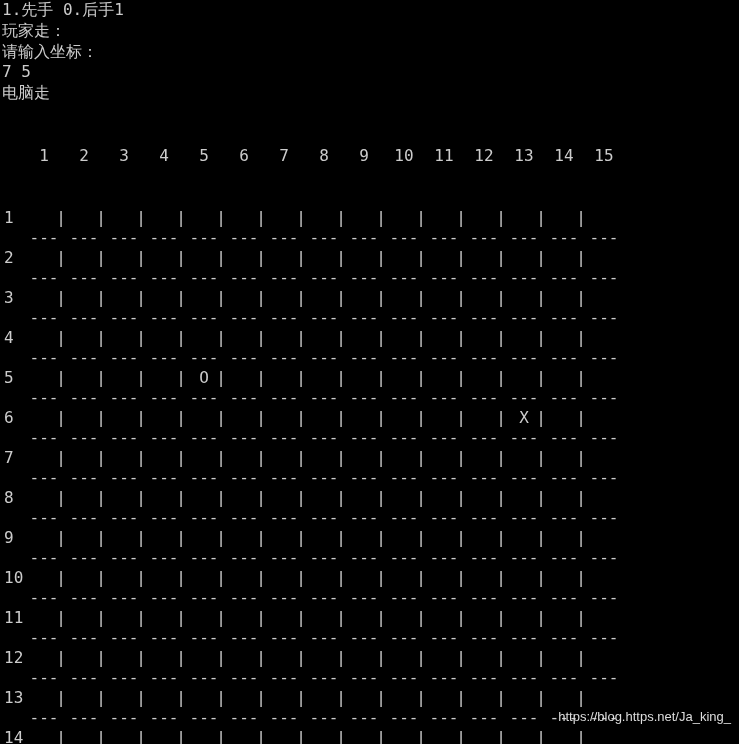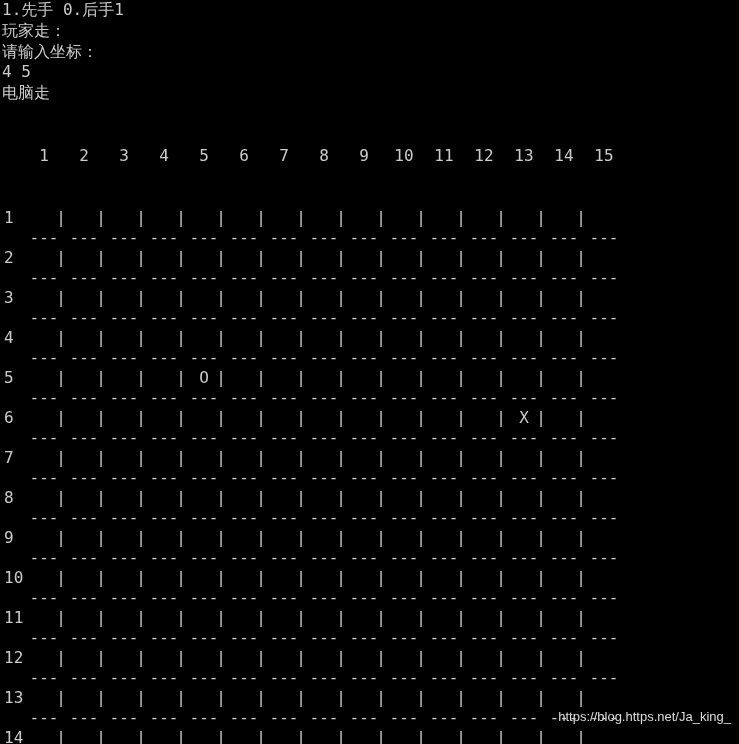--- a/index.html
+++ b/index.html
@@ -69,21 +69,21 @@
       font-size: 13px;
       font-family: Arial, sans-serif;
     }
   </style>
 </head>
 <body>
 
 <div class="prompt-line">1.先手 0.后手1</div>
 <div class="prompt-line">玩家走：</div>
 <div class="prompt-line">请输入坐标：</div>
-<div class="prompt-line">4 5</div>
+<div class="prompt-line">7 5</div>
 <div class="prompt-line">电脑走</div>
 
 <div class="board-container">
   <div class="header-row" id="column-headers"><div class="header-cell">1</div><div class="header-cell">2</div><div class="header-cell">3</div><div class="header-cell">4</div><div class="header-cell">5</div><div class="header-cell">6</div><div class="header-cell">7</div><div class="header-cell">8</div><div class="header-cell">9</div><div class="header-cell">10</div><div class="header-cell">11</div><div class="header-cell">12</div><div class="header-cell">13</div><div class="header-cell">14</div><div class="header-cell">15</div></div>
   <div id="board-rows"><div class="board-row"><div class="row-label">1</div><div class="cell" style="position: relative;">   <span style="position: absolute; right: -2px;">|</span></div><div class="cell" style="position: relative;">   <span style="position: absolute; right: -2px;">|</span></div><div class="cell" style="position: relative;">   <span style="position: absolute; right: -2px;">|</span></div><div class="cell" style="position: relative;">   <span style="position: absolute; right: -2px;">|</span></div><div class="cell" style="position: relative;">   <span style="position: absolute; right: -2px;">|</span></div><div class="cell" style="position: relative;">   <span style="position: absolute; right: -2px;">|</span></div><div class="cell" style="position: relative;">   <span style="position: absolute; right: -2px;">|</span></div><div class="cell" style="position: relative;">   <span style="position: absolute; right: -2px;">|</span></div><div class="cell" style="position: relative;">   <span style="position: absolute; right: -2px;">|</span></div><div class="cell" style="position: relative;">   <span style="position: absolute; right: -2px;">|</span></div><div class="cell" style="position: relative;">   <span style="position: absolute; right: -2px;">|</span></div><div class="cell" style="position: relative;">   <span style="position: absolute; right: -2px;">|</span></div><div class="cell" style="position: relative;">   <span style="position: absolute; right: -2px;">|</span></div><div class="cell" style="position: relative;">   <span style="position: absolute; right: -2px;">|</span></div><div class="cell">   </div></div><div class="separator-row"><div class="separator-cell">---</div><div class="separator-cell">---</div><div class="separator-cell">---</div><div class="separator-cell">---</div><div class="separator-cell">---</div><div class="separator-cell">---</div><div class="separator-cell">---</div><div class="separator-cell">---</div><div class="separator-cell">---</div><div class="separator-cell">---</div><div class="separator-cell">---</div><div class="separator-cell">---</div><div class="separator-cell">---</div><div class="separator-cell">---</div><div class="separator-cell">---</div></div><div class="board-row"><div class="row-label">2</div><div class="cell" style="position: relative;">   <span style="position: absolute; right: -2px;">|</span></div><div class="cell" style="position: relative;">   <span style="position: absolute; right: -2px;">|</span></div><div class="cell" style="position: relative;">   <span style="position: absolute; right: -2px;">|</span></div><div class="cell" style="position: relative;">   <span style="position: absolute; right: -2px;">|</span></div><div class="cell" style="position: relative;">   <span style="position: absolute; right: -2px;">|</span></div><div class="cell" style="position: relative;">   <span style="position: absolute; right: -2px;">|</span></div><div class="cell" style="position: relative;">   <span style="position: absolute; right: -2px;">|</span></div><div class="cell" style="position: relative;">   <span style="position: absolute; right: -2px;">|</span></div><div class="cell" style="position: relative;">   <span style="position: absolute; right: -2px;">|</span></div><div class="cell" style="position: relative;">   <span style="position: absolute; right: -2px;">|</span></div><div class="cell" style="position: relative;">   <span style="position: absolute; right: -2px;">|</span></div><div class="cell" style="position: relative;">   <span style="position: absolute; right: -2px;">|</span></div><div class="cell" style="position: relative;">   <span style="position: absolute; right: -2px;">|</span></div><div class="cell" style="position: relative;">   <span style="position: absolute; right: -2px;">|</span></div><div class="cell">   </div></div><div class="separator-row"><div class="separator-cell">---</div><div class="separator-cell">---</div><div class="separator-cell">---</div><div class="separator-cell">---</div><div class="separator-cell">---</div><div class="separator-cell">---</div><div class="separator-cell">---</div><div class="separator-cell">---</div><div class="separator-cell">---</div><div class="separator-cell">---</div><div class="separator-cell">---</div><div class="separator-cell">---</div><div class="separator-cell">---</div><div class="separator-cell">---</div><div class="separator-cell">---</div></div><div class="board-row"><div class="row-label">3</div><div class="cell" style="position: relative;">   <span style="position: absolute; right: -2px;">|</span></div><div class="cell" style="position: relative;">   <span style="position: absolute; right: -2px;">|</span></div><div class="cell" style="position: relative;">   <span style="position: absolute; right: -2px;">|</span></div><div class="cell" style="position: relative;">   <span style="position: absolute; right: -2px;">|</span></div><div class="cell" style="position: relative;">   <span style="position: absolute; right: -2px;">|</span></div><div class="cell" style="position: relative;">   <span style="position: absolute; right: -2px;">|</span></div><div class="cell" style="position: relative;">   <span style="position: absolute; right: -2px;">|</span></div><div class="cell" style="position: relative;">   <span style="position: absolute; right: -2px;">|</span></div><div class="cell" style="position: relative;">   <span style="position: absolute; right: -2px;">|</span></div><div class="cell" style="position: relative;">   <span style="position: absolute; right: -2px;">|</span></div><div class="cell" style="position: relative;">   <span style="position: absolute; right: -2px;">|</span></div><div class="cell" style="position: relative;">   <span style="position: absolute; right: -2px;">|</span></div><div class="cell" style="position: relative;">   <span style="position: absolute; right: -2px;">|</span></div><div class="cell" style="position: relative;">   <span style="position: absolute; right: -2px;">|</span></div><div class="cell">   </div></div><div class="separator-row"><div class="separator-cell">---</div><div class="separator-cell">---</div><div class="separator-cell">---</div><div class="separator-cell">---</div><div class="separator-cell">---</div><div class="separator-cell">---</div><div class="separator-cell">---</div><div class="separator-cell">---</div><div class="separator-cell">---</div><div class="separator-cell">---</div><div class="separator-cell">---</div><div class="separator-cell">---</div><div class="separator-cell">---</div><div class="separator-cell">---</div><div class="separator-cell">---</div></div><div class="board-row"><div class="row-label">4</div><div class="cell" style="position: relative;">   <span style="position: absolute; right: -2px;">|</span></div><div class="cell" style="position: relative;">   <span style="position: absolute; right: -2px;">|</span></div><div class="cell" style="position: relative;">   <span style="position: absolute; right: -2px;">|</span></div><div class="cell" style="position: relative;">   <span style="position: absolute; right: -2px;">|</span></div><div class="cell" style="position: relative;">   <span style="position: absolute; right: -2px;">|</span></div><div class="cell" style="position: relative;">   <span style="position: absolute; right: -2px;">|</span></div><div class="cell" style="position: relative;">   <span style="position: absolute; right: -2px;">|</span></div><div class="cell" style="position: relative;">   <span style="position: absolute; right: -2px;">|</span></div><div class="cell" style="position: relative;">   <span style="position: absolute; right: -2px;">|</span></div><div class="cell" style="position: relative;">   <span style="position: absolute; right: -2px;">|</span></div><div class="cell" style="position: relative;">   <span style="position: absolute; right: -2px;">|</span></div><div class="cell" style="position: relative;">   <span style="position: absolute; right: -2px;">|</span></div><div class="cell" style="position: relative;">   <span style="position: absolute; right: -2px;">|</span></div><div class="cell" style="position: relative;">   <span style="position: absolute; right: -2px;">|</span></div><div class="cell">   </div></div><div class="separator-row"><div class="separator-cell">---</div><div class="separator-cell">---</div><div class="separator-cell">---</div><div class="separator-cell">---</div><div class="separator-cell">---</div><div class="separator-cell">---</div><div class="separator-cell">---</div><div class="separator-cell">---</div><div class="separator-cell">---</div><div class="separator-cell">---</div><div class="separator-cell">---</div><div class="separator-cell">---</div><div class="separator-cell">---</div><div class="separator-cell">---</div><div class="separator-cell">---</div></div><div class="board-row"><div class="row-label">5</div><div class="cell" style="position: relative;">   <span style="position: absolute; right: -2px;">|</span></div><div class="cell" style="position: relative;">   <span style="position: absolute; right: -2px;">|</span></div><div class="cell" style="position: relative;">   <span style="position: absolute; right: -2px;">|</span></div><div class="cell" style="position: relative;">   <span style="position: absolute; right: -2px;">|</span></div><div class="cell" style="position: relative;"> O <span style="position: absolute; right: -2px;">|</span></div><div class="cell" style="position: relative;">   <span style="position: absolute; right: -2px;">|</span></div><div class="cell" style="position: relative;">   <span style="position: absolute; right: -2px;">|</span></div><div class="cell" style="position: relative;">   <span style="position: absolute; right: -2px;">|</span></div><div class="cell" style="position: relative;">   <span style="position: absolute; right: -2px;">|</span></div><div class="cell" style="position: relative;">   <span style="position: absolute; right: -2px;">|</span></div><div class="cell" style="position: relative;">   <span style="position: absolute; right: -2px;">|</span></div><div class="cell" style="position: relative;">   <span style="position: absolute; right: -2px;">|</span></div><div class="cell" style="position: relative;">   <span style="position: absolute; right: -2px;">|</span></div><div class="cell" style="position: relative;">   <span style="position: absolute; right: -2px;">|</span></div><div class="cell">   </div></div><div class="separator-row"><div class="separator-cell">---</div><div class="separator-cell">---</div><div class="separator-cell">---</div><div class="separator-cell">---</div><div class="separator-cell">---</div><div class="separator-cell">---</div><div class="separator-cell">---</div><div class="separator-cell">---</div><div class="separator-cell">---</div><div class="separator-cell">---</div><div class="separator-cell">---</div><div class="separator-cell">---</div><div class="separator-cell">---</div><div class="separator-cell">---</div><div class="separator-cell">---</div></div><div class="board-row"><div class="row-label">6</div><div class="cell" style="position: relative;">   <span style="position: absolute; right: -2px;">|</span></div><div class="cell" style="position: relative;">   <span style="position: absolute; right: -2px;">|</span></div><div class="cell" style="position: relative;">   <span style="position: absolute; right: -2px;">|</span></div><div class="cell" style="position: relative;">   <span style="position: absolute; right: -2px;">|</span></div><div class="cell" style="position: relative;">   <span style="position: absolute; right: -2px;">|</span></div><div class="cell" style="position: relative;">   <span style="position: absolute; right: -2px;">|</span></div><div class="cell" style="position: relative;">   <span style="position: absolute; right: -2px;">|</span></div><div class="cell" style="position: relative;">   <span style="position: absolute; right: -2px;">|</span></div><div class="cell" style="position: relative;">   <span style="position: absolute; right: -2px;">|</span></div><div class="cell" style="position: relative;">   <span style="position: absolute; right: -2px;">|</span></div><div class="cell" style="position: relative;">   <span style="position: absolute; right: -2px;">|</span></div><div class="cell" style="position: relative;">   <span style="position: absolute; right: -2px;">|</span></div><div class="cell" style="position: relative;"> X <span style="position: absolute; right: -2px;">|</span></div><div class="cell" style="position: relative;">   <span style="position: absolute; right: -2px;">|</span></div><div class="cell">   </div></div><div class="separator-row"><div class="separator-cell">---</div><div class="separator-cell">---</div><div class="separator-cell">---</div><div class="separator-cell">---</div><div class="separator-cell">---</div><div class="separator-cell">---</div><div class="separator-cell">---</div><div class="separator-cell">---</div><div class="separator-cell">---</div><div class="separator-cell">---</div><div class="separator-cell">---</div><div class="separator-cell">---</div><div class="separator-cell">---</div><div class="separator-cell">---</div><div class="separator-cell">---</div></div><div class="board-row"><div class="row-label">7</div><div class="cell" style="position: relative;">   <span style="position: absolute; right: -2px;">|</span></div><div class="cell" style="position: relative;">   <span style="position: absolute; right: -2px;">|</span></div><div class="cell" style="position: relative;">   <span style="position: absolute; right: -2px;">|</span></div><div class="cell" style="position: relative;">   <span style="position: absolute; right: -2px;">|</span></div><div class="cell" style="position: relative;">   <span style="position: absolute; right: -2px;">|</span></div><div class="cell" style="position: relative;">   <span style="position: absolute; right: -2px;">|</span></div><div class="cell" style="position: relative;">   <span style="position: absolute; right: -2px;">|</span></div><div class="cell" style="position: relative;">   <span style="position: absolute; right: -2px;">|</span></div><div class="cell" style="position: relative;">   <span style="position: absolute; right: -2px;">|</span></div><div class="cell" style="position: relative;">   <span style="position: absolute; right: -2px;">|</span></div><div class="cell" style="position: relative;">   <span style="position: absolute; right: -2px;">|</span></div><div class="cell" style="position: relative;">   <span style="position: absolute; right: -2px;">|</span></div><div class="cell" style="position: relative;">   <span style="position: absolute; right: -2px;">|</span></div><div class="cell" style="position: relative;">   <span style="position: absolute; right: -2px;">|</span></div><div class="cell">   </div></div><div class="separator-row"><div class="separator-cell">---</div><div class="separator-cell">---</div><div class="separator-cell">---</div><div class="separator-cell">---</div><div class="separator-cell">---</div><div class="separator-cell">---</div><div class="separator-cell">---</div><div class="separator-cell">---</div><div class="separator-cell">---</div><div class="separator-cell">---</div><div class="separator-cell">---</div><div class="separator-cell">---</div><div class="separator-cell">---</div><div class="separator-cell">---</div><div class="separator-cell">---</div></div><div class="board-row"><div class="row-label">8</div><div class="cell" style="position: relative;">   <span style="position: absolute; right: -2px;">|</span></div><div class="cell" style="position: relative;">   <span style="position: absolute; right: -2px;">|</span></div><div class="cell" style="position: relative;">   <span style="position: absolute; right: -2px;">|</span></div><div class="cell" style="position: relative;">   <span style="position: absolute; right: -2px;">|</span></div><div class="cell" style="position: relative;">   <span style="position: absolute; right: -2px;">|</span></div><div class="cell" style="position: relative;">   <span style="position: absolute; right: -2px;">|</span></div><div class="cell" style="position: relative;">   <span style="position: absolute; right: -2px;">|</span></div><div class="cell" style="position: relative;">   <span style="position: absolute; right: -2px;">|</span></div><div class="cell" style="position: relative;">   <span style="position: absolute; right: -2px;">|</span></div><div class="cell" style="position: relative;">   <span style="position: absolute; right: -2px;">|</span></div><div class="cell" style="position: relative;">   <span style="position: absolute; right: -2px;">|</span></div><div class="cell" style="position: relative;">   <span style="position: absolute; right: -2px;">|</span></div><div class="cell" style="position: relative;">   <span style="position: absolute; right: -2px;">|</span></div><div class="cell" style="position: relative;">   <span style="position: absolute; right: -2px;">|</span></div><div class="cell">   </div></div><div class="separator-row"><div class="separator-cell">---</div><div class="separator-cell">---</div><div class="separator-cell">---</div><div class="separator-cell">---</div><div class="separator-cell">---</div><div class="separator-cell">---</div><div class="separator-cell">---</div><div class="separator-cell">---</div><div class="separator-cell">---</div><div class="separator-cell">---</div><div class="separator-cell">---</div><div class="separator-cell">---</div><div class="separator-cell">---</div><div class="separator-cell">---</div><div class="separator-cell">---</div></div><div class="board-row"><div class="row-label">9</div><div class="cell" style="position: relative;">   <span style="position: absolute; right: -2px;">|</span></div><div class="cell" style="position: relative;">   <span style="position: absolute; right: -2px;">|</span></div><div class="cell" style="position: relative;">   <span style="position: absolute; right: -2px;">|</span></div><div class="cell" style="position: relative;">   <span style="position: absolute; right: -2px;">|</span></div><div class="cell" style="position: relative;">   <span style="position: absolute; right: -2px;">|</span></div><div class="cell" style="position: relative;">   <span style="position: absolute; right: -2px;">|</span></div><div class="cell" style="position: relative;">   <span style="position: absolute; right: -2px;">|</span></div><div class="cell" style="position: relative;">   <span style="position: absolute; right: -2px;">|</span></div><div class="cell" style="position: relative;">   <span style="position: absolute; right: -2px;">|</span></div><div class="cell" style="position: relative;">   <span style="position: absolute; right: -2px;">|</span></div><div class="cell" style="position: relative;">   <span style="position: absolute; right: -2px;">|</span></div><div class="cell" style="position: relative;">   <span style="position: absolute; right: -2px;">|</span></div><div class="cell" style="position: relative;">   <span style="position: absolute; right: -2px;">|</span></div><div class="cell" style="position: relative;">   <span style="position: absolute; right: -2px;">|</span></div><div class="cell">   </div></div><div class="separator-row"><div class="separator-cell">---</div><div class="separator-cell">---</div><div class="separator-cell">---</div><div class="separator-cell">---</div><div class="separator-cell">---</div><div class="separator-cell">---</div><div class="separator-cell">---</div><div class="separator-cell">---</div><div class="separator-cell">---</div><div class="separator-cell">---</div><div class="separator-cell">---</div><div class="separator-cell">---</div><div class="separator-cell">---</div><div class="separator-cell">---</div><div class="separator-cell">---</div></div><div class="board-row"><div class="row-label">10</div><div class="cell" style="position: relative;">   <span style="position: absolute; right: -2px;">|</span></div><div class="cell" style="position: relative;">   <span style="position: absolute; right: -2px;">|</span></div><div class="cell" style="position: relative;">   <span style="position: absolute; right: -2px;">|</span></div><div class="cell" style="position: relative;">   <span style="position: absolute; right: -2px;">|</span></div><div class="cell" style="position: relative;">   <span style="position: absolute; right: -2px;">|</span></div><div class="cell" style="position: relative;">   <span style="position: absolute; right: -2px;">|</span></div><div class="cell" style="position: relative;">   <span style="position: absolute; right: -2px;">|</span></div><div class="cell" style="position: relative;">   <span style="position: absolute; right: -2px;">|</span></div><div class="cell" style="position: relative;">   <span style="position: absolute; right: -2px;">|</span></div><div class="cell" style="position: relative;">   <span style="position: absolute; right: -2px;">|</span></div><div class="cell" style="position: relative;">   <span style="position: absolute; right: -2px;">|</span></div><div class="cell" style="position: relative;">   <span style="position: absolute; right: -2px;">|</span></div><div class="cell" style="position: relative;">   <span style="position: absolute; right: -2px;">|</span></div><div class="cell" style="position: relative;">   <span style="position: absolute; right: -2px;">|</span></div><div class="cell">   </div></div><div class="separator-row"><div class="separator-cell">---</div><div class="separator-cell">---</div><div class="separator-cell">---</div><div class="separator-cell">---</div><div class="separator-cell">---</div><div class="separator-cell">---</div><div class="separator-cell">---</div><div class="separator-cell">---</div><div class="separator-cell">---</div><div class="separator-cell">---</div><div class="separator-cell">---</div><div class="separator-cell">---</div><div class="separator-cell">---</div><div class="separator-cell">---</div><div class="separator-cell">---</div></div><div class="board-row"><div class="row-label">11</div><div class="cell" style="position: relative;">   <span style="position: absolute; right: -2px;">|</span></div><div class="cell" style="position: relative;">   <span style="position: absolute; right: -2px;">|</span></div><div class="cell" style="position: relative;">   <span style="position: absolute; right: -2px;">|</span></div><div class="cell" style="position: relative;">   <span style="position: absolute; right: -2px;">|</span></div><div class="cell" style="position: relative;">   <span style="position: absolute; right: -2px;">|</span></div><div class="cell" style="position: relative;">   <span style="position: absolute; right: -2px;">|</span></div><div class="cell" style="position: relative;">   <span style="position: absolute; right: -2px;">|</span></div><div class="cell" style="position: relative;">   <span style="position: absolute; right: -2px;">|</span></div><div class="cell" style="position: relative;">   <span style="position: absolute; right: -2px;">|</span></div><div class="cell" style="position: relative;">   <span style="position: absolute; right: -2px;">|</span></div><div class="cell" style="position: relative;">   <span style="position: absolute; right: -2px;">|</span></div><div class="cell" style="position: relative;">   <span style="position: absolute; right: -2px;">|</span></div><div class="cell" style="position: relative;">   <span style="position: absolute; right: -2px;">|</span></div><div class="cell" style="position: relative;">   <span style="position: absolute; right: -2px;">|</span></div><div class="cell">   </div></div><div class="separator-row"><div class="separator-cell">---</div><div class="separator-cell">---</div><div class="separator-cell">---</div><div class="separator-cell">---</div><div class="separator-cell">---</div><div class="separator-cell">---</div><div class="separator-cell">---</div><div class="separator-cell">---</div><div class="separator-cell">---</div><div class="separator-cell">---</div><div class="separator-cell">---</div><div class="separator-cell">---</div><div class="separator-cell">---</div><div class="separator-cell">---</div><div class="separator-cell">---</div></div><div class="board-row"><div class="row-label">12</div><div class="cell" style="position: relative;">   <span style="position: absolute; right: -2px;">|</span></div><div class="cell" style="position: relative;">   <span style="position: absolute; right: -2px;">|</span></div><div class="cell" style="position: relative;">   <span style="position: absolute; right: -2px;">|</span></div><div class="cell" style="position: relative;">   <span style="position: absolute; right: -2px;">|</span></div><div class="cell" style="position: relative;">   <span style="position: absolute; right: -2px;">|</span></div><div class="cell" style="position: relative;">   <span style="position: absolute; right: -2px;">|</span></div><div class="cell" style="position: relative;">   <span style="position: absolute; right: -2px;">|</span></div><div class="cell" style="position: relative;">   <span style="position: absolute; right: -2px;">|</span></div><div class="cell" style="position: relative;">   <span style="position: absolute; right: -2px;">|</span></div><div class="cell" style="position: relative;">   <span style="position: absolute; right: -2px;">|</span></div><div class="cell" style="position: relative;">   <span style="position: absolute; right: -2px;">|</span></div><div class="cell" style="position: relative;">   <span style="position: absolute; right: -2px;">|</span></div><div class="cell" style="position: relative;">   <span style="position: absolute; right: -2px;">|</span></div><div class="cell" style="position: relative;">   <span style="position: absolute; right: -2px;">|</span></div><div class="cell">   </div></div><div class="separator-row"><div class="separator-cell">---</div><div class="separator-cell">---</div><div class="separator-cell">---</div><div class="separator-cell">---</div><div class="separator-cell">---</div><div class="separator-cell">---</div><div class="separator-cell">---</div><div class="separator-cell">---</div><div class="separator-cell">---</div><div class="separator-cell">---</div><div class="separator-cell">---</div><div class="separator-cell">---</div><div class="separator-cell">---</div><div class="separator-cell">---</div><div class="separator-cell">---</div></div><div class="board-row"><div class="row-label">13</div><div class="cell" style="position: relative;">   <span style="position: absolute; right: -2px;">|</span></div><div class="cell" style="position: relative;">   <span style="position: absolute; right: -2px;">|</span></div><div class="cell" style="position: relative;">   <span style="position: absolute; right: -2px;">|</span></div><div class="cell" style="position: relative;">   <span style="position: absolute; right: -2px;">|</span></div><div class="cell" style="position: relative;">   <span style="position: absolute; right: -2px;">|</span></div><div class="cell" style="position: relative;">   <span style="position: absolute; right: -2px;">|</span></div><div class="cell" style="position: relative;">   <span style="position: absolute; right: -2px;">|</span></div><div class="cell" style="position: relative;">   <span style="position: absolute; right: -2px;">|</span></div><div class="cell" style="position: relative;">   <span style="position: absolute; right: -2px;">|</span></div><div class="cell" style="position: relative;">   <span style="position: absolute; right: -2px;">|</span></div><div class="cell" style="position: relative;">   <span style="position: absolute; right: -2px;">|</span></div><div class="cell" style="position: relative;">   <span style="position: absolute; right: -2px;">|</span></div><div class="cell" style="position: relative;">   <span style="position: absolute; right: -2px;">|</span></div><div class="cell" style="position: relative;">   <span style="position: absolute; right: -2px;">|</span></div><div class="cell">   </div></div><div class="separator-row"><div class="separator-cell">---</div><div class="separator-cell">---</div><div class="separator-cell">---</div><div class="separator-cell">---</div><div class="separator-cell">---</div><div class="separator-cell">---</div><div class="separator-cell">---</div><div class="separator-cell">---</div><div class="separator-cell">---</div><div class="separator-cell">---</div><div class="separator-cell">---</div><div class="separator-cell">---</div><div class="separator-cell">---</div><div class="separator-cell">---</div><div class="separator-cell">---</div></div><div class="board-row"><div class="row-label">14</div><div class="cell" style="position: relative;">   <span style="position: absolute; right: -2px;">|</span></div><div class="cell" style="position: relative;">   <span style="position: absolute; right: -2px;">|</span></div><div class="cell" style="position: relative;">   <span style="position: absolute; right: -2px;">|</span></div><div class="cell" style="position: relative;">   <span style="position: absolute; right: -2px;">|</span></div><div class="cell" style="position: relative;">   <span style="position: absolute; right: -2px;">|</span></div><div class="cell" style="position: relative;">   <span style="position: absolute; right: -2px;">|</span></div><div class="cell" style="position: relative;">   <span style="position: absolute; right: -2px;">|</span></div><div class="cell" style="position: relative;">   <span style="position: absolute; right: -2px;">|</span></div><div class="cell" style="position: relative;">   <span style="position: absolute; right: -2px;">|</span></div><div class="cell" style="position: relative;">   <span style="position: absolute; right: -2px;">|</span></div><div class="cell" style="position: relative;">   <span style="position: absolute; right: -2px;">|</span></div><div class="cell" style="position: relative;">   <span style="position: absolute; right: -2px;">|</span></div><div class="cell" style="position: relative;">   <span style="position: absolute; right: -2px;">|</span></div><div class="cell" style="position: relative;">   <span style="position: absolute; right: -2px;">|</span></div><div class="cell">   </div></div></div>
 </div>
 
 <div class="watermark">https://blog.https.net/Ja_king_</div>
 
 </body></html>

